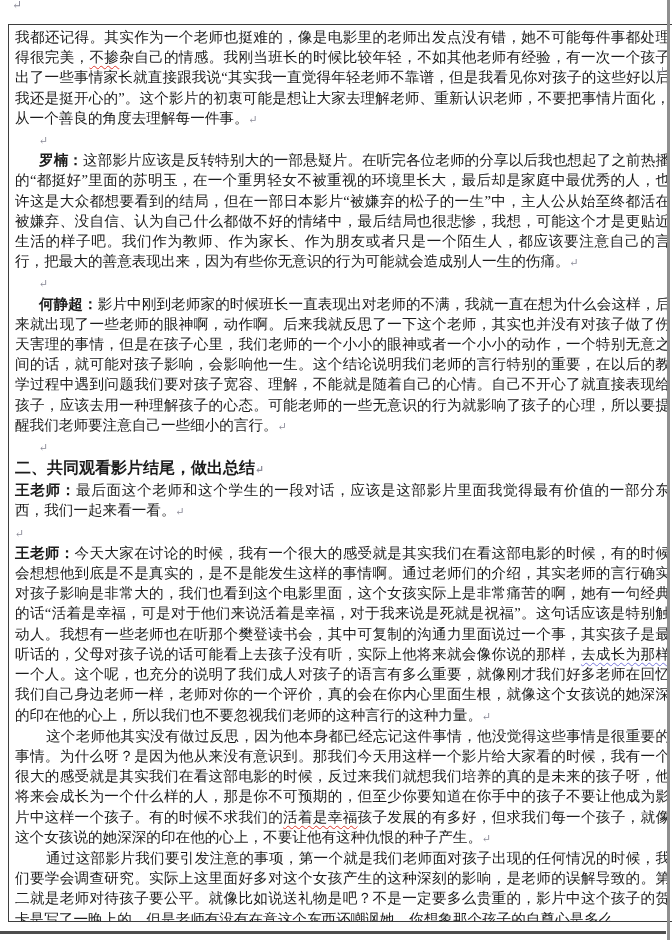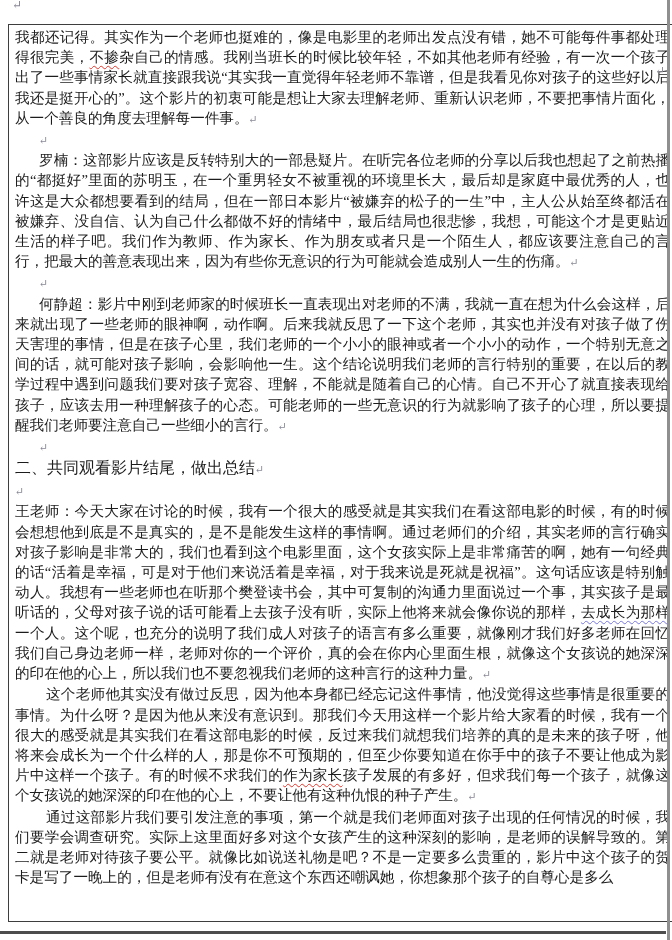--- a/index.html
+++ b/index.html
@@ -19,23 +19,23 @@
     border:1px solid #3e3e3e;box-sizing:border-box;
     padding:2px 5px 0 6px;overflow:hidden;
   }
   .para{
     font-size:14.6px;line-height:20.2px;color:#1c1c1c;
     text-align:justify;text-justify:inter-ideograph;
     word-break:break-all;
   }
   .para.indent{text-indent:24px;}
   .para.indent2{text-indent:31px;}
-  .para.heading{font-weight:normal;font-size:16px;line-height:22px;text-align:left;}
+  .para.heading{font-weight:bold;font-size:16px;line-height:22px;text-align:left;}
   .para.blank{min-height:20.2px;}
-  .speaker{font-weight:normal;}
+  .speaker{font-weight:bold;}
   .pilcrow{color:#8a8a97;font-size:11px;}
   .sq-red{
     text-decoration-line:underline;text-decoration-style:wavy;
     text-decoration-color:#e0382d;text-decoration-thickness:1px;
     text-underline-offset:3px;text-decoration-skip-ink:none;
   }
   .sq-blue{
     text-decoration-line:underline;text-decoration-style:wavy;
     text-decoration-color:#7878dd;text-decoration-thickness:1px;
     text-underline-offset:3px;text-decoration-skip-ink:none;
@@ -53,22 +53,23 @@
 <span class="top-pilcrow">↵</span>
 
 <div class="doc-box">
     <div class="para body"><span>我都还记得。其实作为一个老师也挺难的，像是电影里的老师出发点没有错，她不可能每件事都处理得很完美，</span><span class="sq-red">不掺</span><span>杂自己的情感。我刚当班长的时候比较年轻，不如其他老师有经验，有一次一个孩子出了一些事情家长就直接跟我说“其实我一直觉得年轻老师不靠谱，但是我看见你对孩子的这些好以后我还是挺开心的”。这个影片的初衷可能是想让大家去理解老师、重新认识老师，不要把事情片面化，从一个善良的角度去理解每一件事。</span><span class="pilcrow">↵</span></div>
     <div class="para blank indent"><span class="pilcrow">↵</span></div>
     <div class="para body indent"><span class="speaker">罗楠：</span><span>这部影片应该是反转特别大的一部悬疑片。在听完各位老师的分享以后我也想起了之前热播的“都挺好”里面的苏明玉，在一个重男轻女不被重视的环境里长大，最后却是家庭中最优秀的人，也许这是大众都想要看到的结局，但在一部日本影片“被嫌弃的松子的一生”中，主人公从始至终都活在被嫌弃、没自信、认为自己什么都做不好的情绪中，最后结局也很悲惨，我想，可能这个才是更贴近生活的样子吧。我们作为教师、作为家长、作为朋友或者只是一个陌生人，都应该要注意自己的言行，把最大的善意表现出来，因为有些你无意识的行为可能就会造成别人一生的伤痛。</span><span class="pilcrow">↵</span></div>
     <div class="para blank indent"><span class="pilcrow">↵</span></div>
     <div class="para body indent"><span class="speaker">何静超：</span><span>影片中刚到老师家的时候班长一直表现出对老师的不满，我就一直在想为什么会这样，后来就出现了一些老师的眼神啊，动作啊。后来我就反思了一下这个老师，其实也并没有对孩子做了伤天害理的事情，但是在孩子心里，我们老师的一个小小的眼神或者一个小小的动作，一个特别无意之间的话，就可能对孩子影响，会影响他一生。这个结论说明我们老师的言行特别的重要，在以后的教学过程中遇到问题我们要对孩子宽容、理解，不能就是随着自己的心情。自己不开心了就直接表现给孩子，应该去用一种理解孩子的心态。可能老师的一些无意识的行为就影响了孩子的心理，所以要提醒我们老师要注意自己一些细小的言行。</span><span class="pilcrow">↵</span></div>
     <div class="para blank indent"><span class="pilcrow">↵</span></div>
     <div class="para heading"><span>二、共同观看影片结尾，做出总结</span><span class="pilcrow">↵</span></div>
+    <div class="para body"><span class="speaker">王老师：</span><span>最后面这个老师和这个学生的一段对话，应该是这部影片里面我觉得最有价值的一部分东西，我们一起来看一看。</span><span class="pilcrow">↵</span></div>
     <div class="para blank"><span class="pilcrow">↵</span></div>
     <div class="para body"><span class="speaker">王老师：</span><span>今天大家在讨论的时候，我有一个很大的感受就是其实我们在看这部电影的时候，有的时候会想想他到底是不是真实的，是不是能发生这样的事情啊。通过老师们的介绍，其实老师的言行确实对孩子影响是非常大的，我们也看到这个电影里面，这个女孩实际上是非常痛苦的啊，她有一句经典的话“活着是幸福，可是对于他们来说活着是幸福，对于我来说是死就是祝福”。这句话应该是特别触动人。我想有一些老师也在听那个樊登读书会，其中可复制的沟通力里面说过一个事，其实孩子是最听话的，父母对孩子说的话可能看上去孩子没有听，实际上他将来就会像你说的那样，</span><span class="sq-blue">去成长为那样</span><span>一个人。这个呢，也充分的说明了我们成人对孩子的语言有多么重要，就像刚才我们好多老师在回忆我们自己身边老师一样，老师对你的一个评价，真的会在你内心里面生根，就像这个女孩说的她深深的印在他的心上，所以我们也不要忽视我们老师的这种言行的这种力量。</span><span class="pilcrow">↵</span></div>
-    <div class="para body indent2"><span>这个老师他其实没有做过反思，因为他本身都已经忘记这件事情，他没觉得这些事情是很重要的事情。为什么呀？是因为他从来没有意识到。那我们今天用这样一个影片给大家看的时候，我有一个很大的感受就是其实我们在看这部电影的时候，反过来我们就想我们培养的真的是未来的孩子呀，他将来会成长为一个什么样的人，那是你不可预期的，但至少你要知道在你手中的孩子不要让他成为影片中这样一个孩子。有的时候不求我们的</span><span class="sq-red">作为家长</span><span>孩子发展的有多好，但求我们每一个孩子，就像这个女孩说的她深深的印在他的心上，不要让他有这种仇恨的种子产生。</span><span class="pilcrow">↵</span></div>
+    <div class="para body indent2"><span>这个老师他其实没有做过反思，因为他本身都已经忘记这件事情，他没觉得这些事情是很重要的事情。为什么呀？是因为他从来没有意识到。那我们今天用这样一个影片给大家看的时候，我有一个很大的感受就是其实我们在看这部电影的时候，反过来我们就想我们培养的真的是未来的孩子呀，他将来会成长为一个什么样的人，那是你不可预期的，但至少你要知道在你手中的孩子不要让他成为影片中这样一个孩子。有的时候不求我们的</span><span class="sq-red">活着是幸福</span><span>孩子发展的有多好，但求我们每一个孩子，就像这个女孩说的她深深的印在他的心上，不要让他有这种仇恨的种子产生。</span><span class="pilcrow">↵</span></div>
     <div class="para body indent2"><span>通过这部影片我们要引发注意的事项，第一个就是我们老师面对孩子出现的任何情况的时候，我们要学会调查研究。实际上这里面好多对这个女孩产生的这种深刻的影响，是老师的误解导致的。第二就是老师对待孩子要公平。就像比如说送礼物是吧？不是一定要多么贵重的，影片中这个孩子的贺卡是写了一晚上的，但是老师有没有在意这个东西还嘲讽她，你想象那个孩子的自尊心是多么</span></div>
   </div>
 
 <span class="row-end-mark">↵</span>
 
 <div class="page-bottom-edge"></div>
 <div class="page-right-edge"></div>
 
 </body></html>

